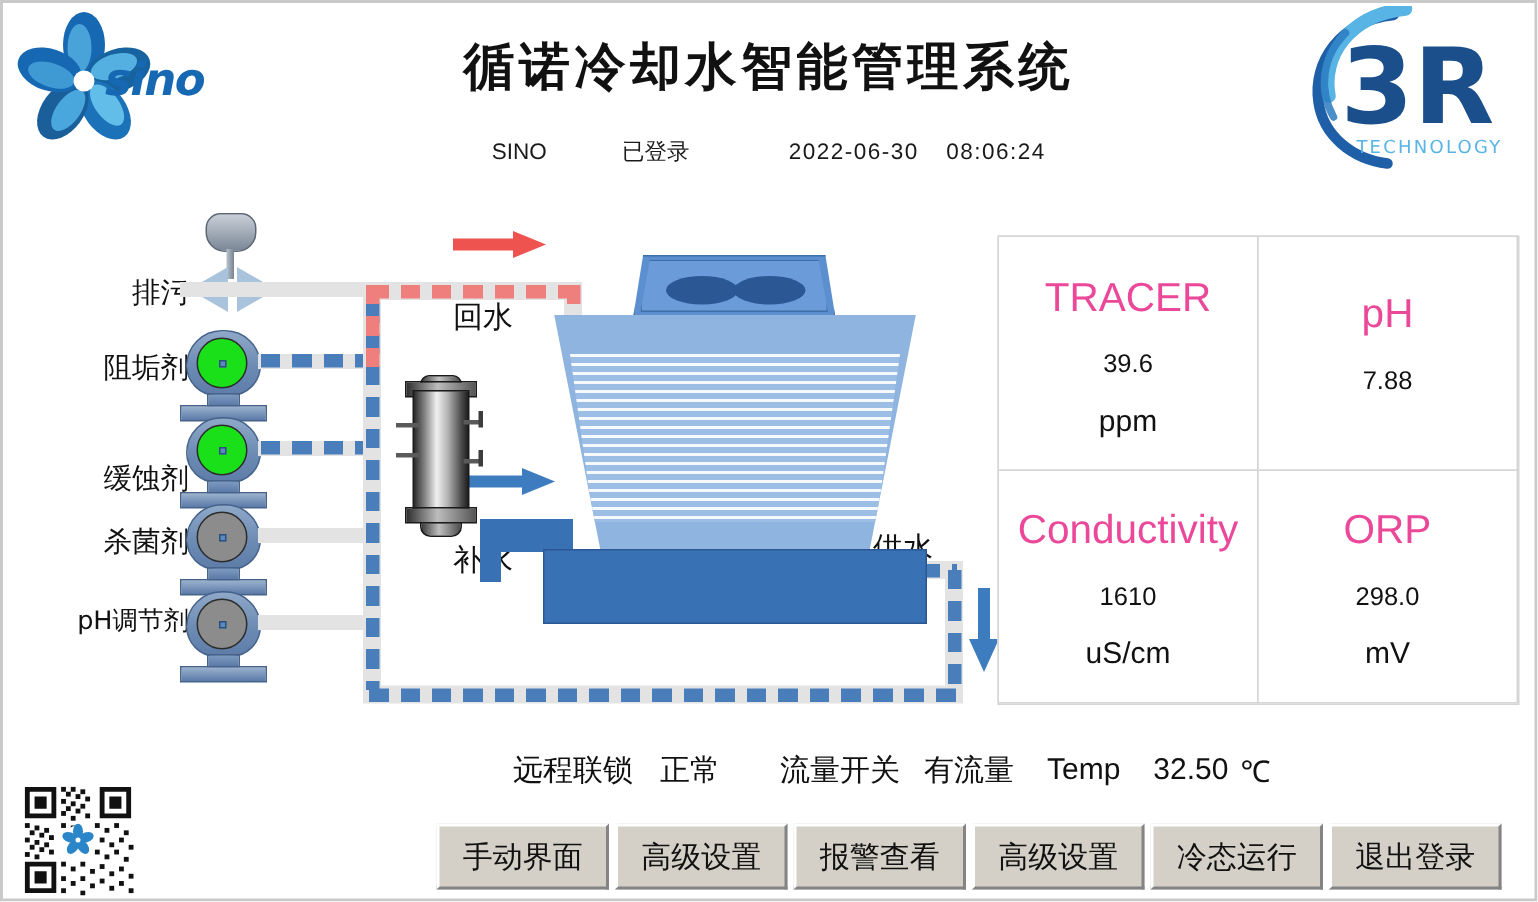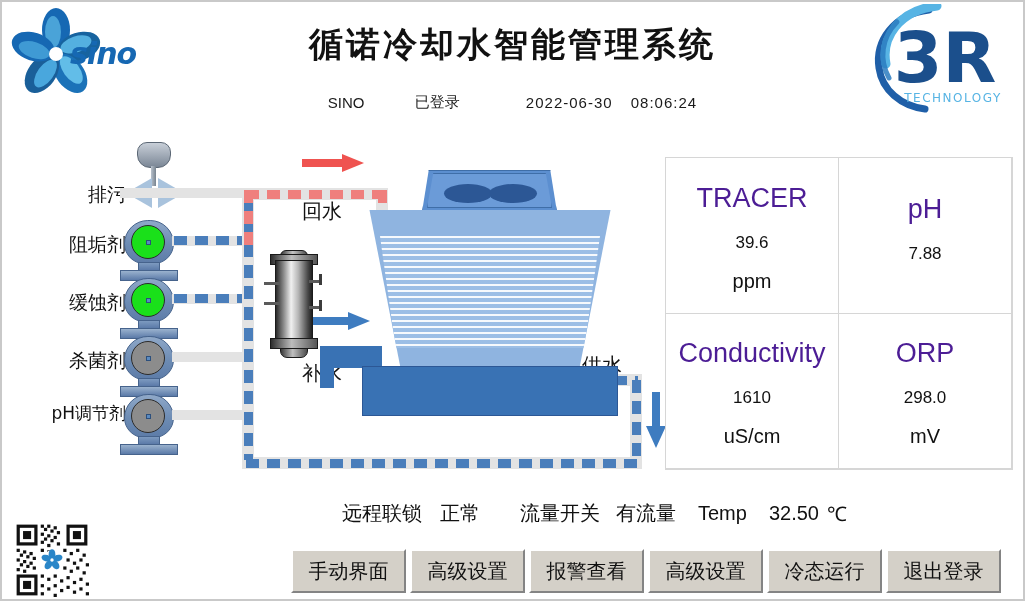--- a/index.html
+++ b/index.html
@@ -213,21 +213,21 @@
     grid-template-columns: 1fr 1fr;
     grid-template-rows: 1fr 1fr;
     background: #fff;
   }
   .cell {
     border: 1px solid #d6d6d6; margin: -1px 0 0 -1px;
     display: flex; flex-direction: column;
     align-items: center; justify-content: center;
     padding-top: 4px;
   }
-  .cell .m-name { font-size: 27px; color: #4c1d95; line-height: 1.25; }
+  .cell .m-name { font-size: 27px; color: #ec4899; line-height: 1.25; }
   .cell .m-val  { font-size: 17px; color: #111; margin-top: 17px; }
   .cell .m-unit { font-size: 20px; color: #111; margin-top: 17px; }
 
   
   #statusbar {
     position: absolute; left: 340px; top: 494px; width: 676px; height: 34px;
     display: flex; align-items: center;
     font-size: 20px; color: #111;
     font-family: "DejaVu Sans", sans-serif;
   }
@@ -311,21 +311,21 @@
         <path d="M70 2 C32 6, 14 34, 19 60" fill="none" stroke="#57b4e4" stroke-width="9" stroke-linecap="round"></path>
         <path d="M30 18 C14 34, 12 56, 22 74" fill="none" stroke="#2a7bc0" stroke-width="5" stroke-linecap="round" opacity="0.85"></path>
         <text x="78" y="78" font-family="DejaVu Sans, sans-serif" font-size="70" font-weight="bold" fill="#1b4f8c" text-anchor="middle">3R</text>
         <text x="86" y="98" font-family="DejaVu Sans, sans-serif" font-size="12" letter-spacing="1.5" fill="#57b4e4" text-anchor="middle">TECHNOLOGY</text>
       </svg>
     </div>
   </div>
 
   <div class="chem-label" style="top:180px">排污</div>
   <div class="chem-label" style="top:230px">阻垢剂</div>
-  <div class="chem-label" style="top:288px">缓蚀剂</div>
+  <div class="chem-label" style="top:304px">缓蚀剂</div>
   <div class="chem-label small" style="top:400px">pH调节剂</div>
   <div class="chem-label" style="top:346px">杀菌剂</div>
 
   <div id="valve">
     <div class="act"></div>
     <div class="stem"></div>
     <div class="lw"></div>
     <div class="rw"></div>
   </div>
   <div class="pipe" style="left:118px; top:186px; width:122px; height:10px;"></div>

